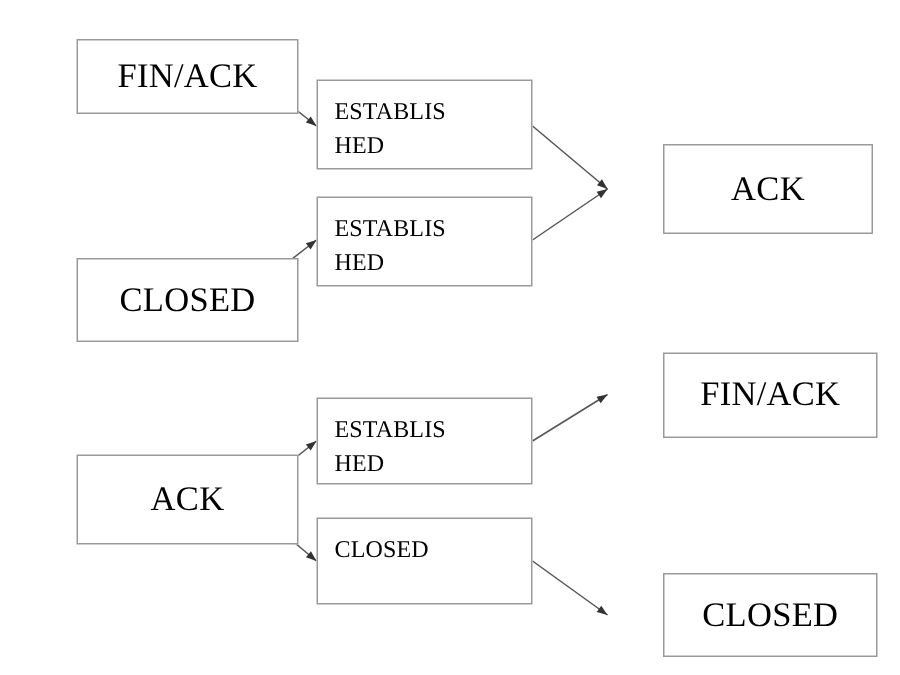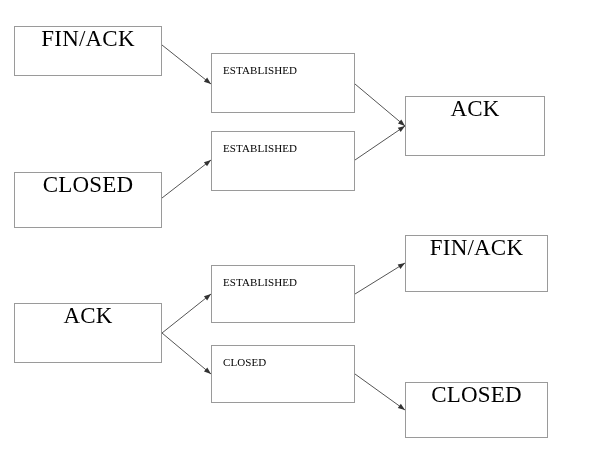--- a/index.html
+++ b/index.html
@@ -29,37 +29,38 @@
   }
   .node {
     position: absolute;
     box-sizing: border-box;
     background: #ffffff;
     border: 1px solid #9a9a9a;
     overflow: hidden;
   }
   .node.large {
     display: flex;
-    align-items: flex-start;
+    align-items: center;
     justify-content: center;
+    margin-left: 37px;
   }
   .node.large .node-label {
     font-size: 23px;
     line-height: 1.05;
     color: #000000;
     text-align: center;
     white-space: nowrap;
     letter-spacing: 0.2px;
   }
   .node.small {
     display: block;
     padding: 9px 0 0 11px;
   }
   .node.small .node-label {
-    font-size: 11px;
+    font-size: 16px;
     line-height: 1.45;
     color: #000000;
     text-align: left;
     display: block;
     width: 82px;
     word-break: break-all;
     letter-spacing: 0.1px;
   }
   .node.small.nowrap .node-label {
     width: auto;

